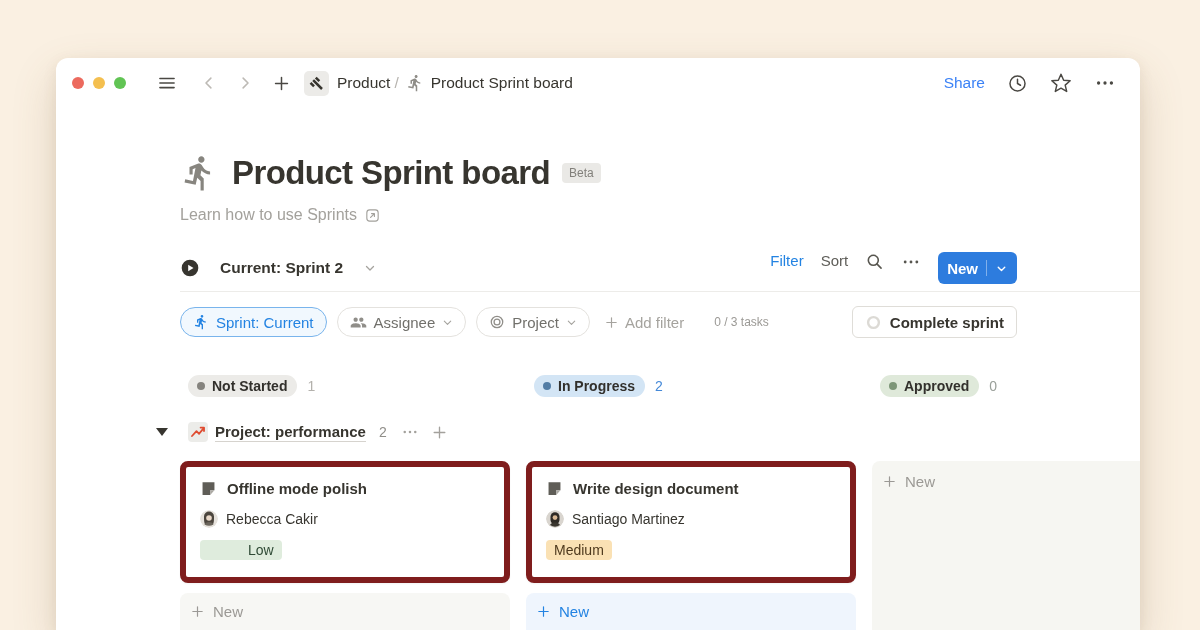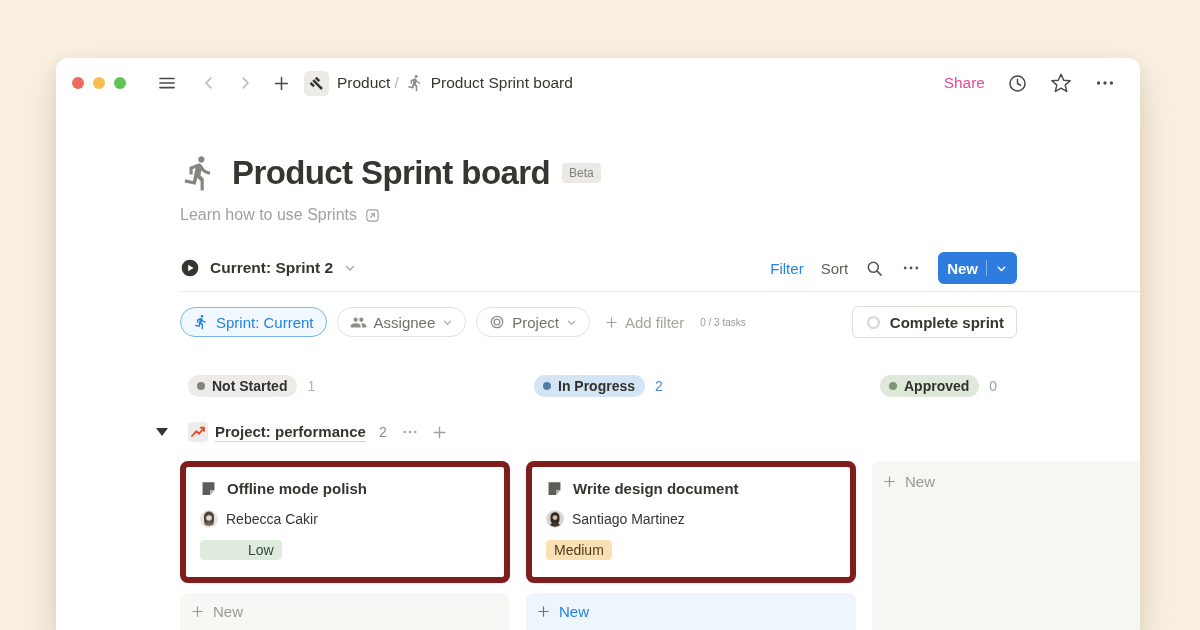--- a/index.html
+++ b/index.html
@@ -26,55 +26,55 @@
   .tb-icon{ color:#4A4843; }
   .tb-icon.muted{ color:#BDBAB5; }
   .tb-btn{ display:flex; align-items:center; justify-content:center; width:26px; height:26px; border-radius:5px; }
   .hamburger{ margin-right:16px; }
   .crumb-gap{ margin-right:10px; }
   .doc-chip{ width:25px; height:25px; background:#ECEBE8; border-radius:5px; display:flex; align-items:center; justify-content:center; margin:0 8px 0 10px; color:#37352F; }
   .crumb-text{ font-size:15.5px; color:#37352F; white-space:nowrap; }
   .crumb-sep{ color:#B7B4AF; margin:0 7px 0 4px; font-size:15.5px; }
   .crumb-icon{ color:#8F8D88; margin-right:7px; }
   .tb-right{ margin-left:auto; display:flex; align-items:center; gap:22px; }
-  .share{ font-size:15.5px; color:#ec4899; }
+  .share{ font-size:15.5px; color:#3b82f6; }
 
   
   .main{ padding-left:124px; }
 
   .title-row{ margin-top:42px; display:flex; align-items:center; height:46px; }
   .page-emoji{ color:#87857F; margin-right:14px; }
   .page-title{ font-size:33px; font-weight:700; letter-spacing:-0.6px; color:#37352F; }
   .beta{ margin-left:12px; background:#EAE9E6; color:#82807B; font-size:12px; font-weight:500; padding:3px 7px; border-radius:4px; align-self:center; }
 
   .help-row{ margin-top:10px; display:flex; align-items:center; gap:7px; color:#A3A19C; font-size:16px; }
 
   .toolbar{ margin-top:28px; display:flex; align-items:center; height:32px; width:837px; }
-  .view-switch{ display:flex; align-items:center; gap:10px; }
+  .view-switch{ display:flex; align-items:center; gap:20px; }
   .view-label{ font-size:15.5px; font-weight:700; color:#37352F; }
   .chev{ color:#A5A39E; }
-  .toolbar-right{ margin-left:auto; display:flex; align-items:center; gap:17px; }
+  .toolbar-right{ margin-left:auto; display:flex; gap:17px; }
   .link-blue{ color:#2383E2; font-size:15px; }
   .link-gray{ color:#5F5E59; font-size:15px; }
   .icon-gray{ color:#57564F; }
   .new-btn{ display:flex; align-items:center; height:32px; background:#2D7CDE; border-radius:6px; padding:0 9px; gap:8px; }
   .new-btn .label{ color:#fff; font-size:15px; font-weight:700; }
   .new-btn .sep{ width:1px; height:16px; background:rgba(255,255,255,.4); }
   .new-btn .chev-w{ color:#fff; }
 
   .divider{ margin-top:7px; width:960px; height:1px; background:#EDECE9; }
 
   .chips-row{ margin-top:14px; display:flex; align-items:center; gap:10px; width:837px; }
   .chip{ display:flex; align-items:center; gap:7px; height:30px; padding:0 12px; border-radius:15px; border:1px solid #E4E2DE; background:#fff; font-size:15px; color:#71706B; }
   .chip .cicon{ color:#908E89; }
   .chip .cchev{ color:#A5A39E; }
   .chip.active{ border-color:#79B4EC; background:#F1F8FE; color:#2383E2; font-weight:500; }
   .chip.active .cicon{ color:#2383E2; }
   .add-filter{ display:flex; align-items:center; gap:6px; color:#A5A39E; font-size:15px; margin-left:4px; }
-  .task-counter{ color:#9B9995; font-size:10px; margin-left:6px; }
+  .task-counter{ color:#9B9995; font-size:12px; margin-left:20px; }
   .complete-btn{ margin-left:auto; display:flex; align-items:center; gap:8px; height:32px; padding:0 12px; border:1px solid #DFDDD8; border-radius:6px; background:#fff; font-size:15px; font-weight:700; color:#37352F; }
 
   
   .board{ margin-top:30px; width:960px; }
   .band-row, .cards-row{ display:flex; gap:16px; }
   .band{ width:330px; flex:0 0 330px; height:36px; border-radius:6px; display:flex; align-items:center; padding:0 8px; }
   .pill{ height:22px; border-radius:12px; display:flex; align-items:center; gap:7px; padding:0 10px 0 9px; font-size:14px; font-weight:700; color:#32302C; }
   .dot{ width:8px; height:8px; border-radius:50%; }
   .count{ margin-left:10px; font-size:14px; font-weight:500; } .col-gray  .pill{ background:#ECEBE8; } .col-gray  .dot{ background:#85837E; } .col-gray  .count{ color:#B3B1AC; } .col-blue  .pill{ background:#D3E5F5; } .col-blue  .dot{ background:#527DA5; } .col-blue  .count{ color:#4589D8; } .col-green .pill{ background:#DFE9DA; } .col-green .dot{ background:#7D9678; } .col-green .count{ color:#9AA09A; }
 

